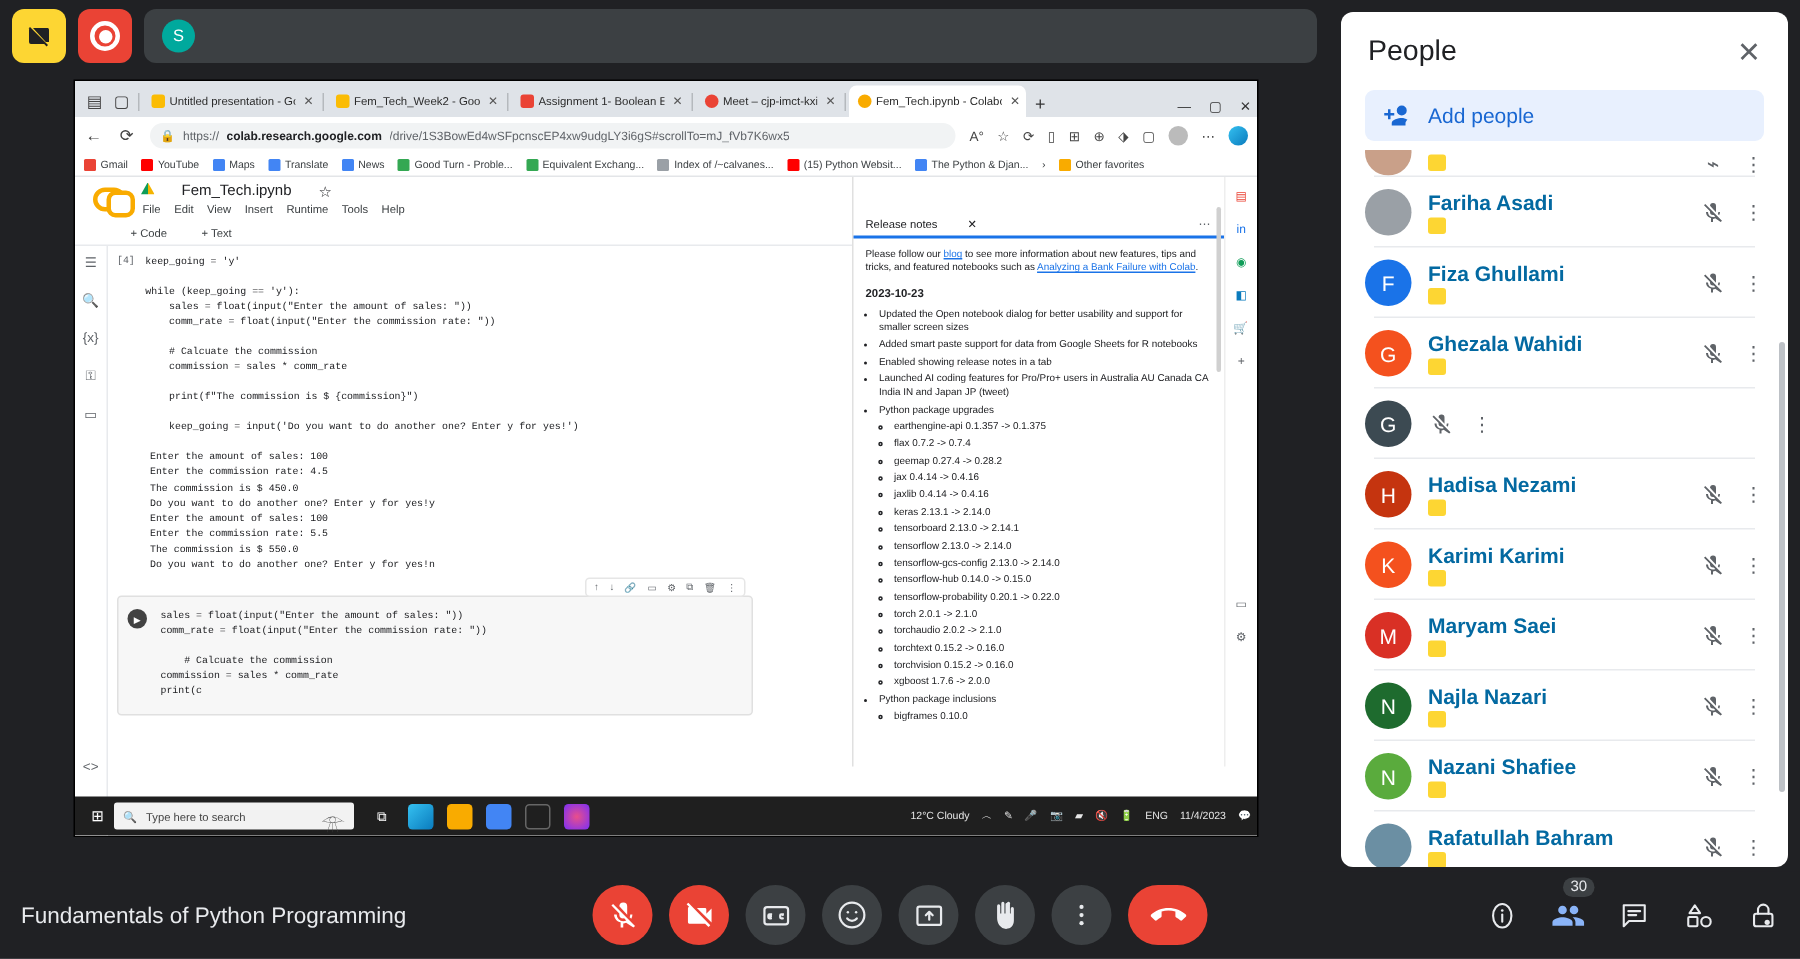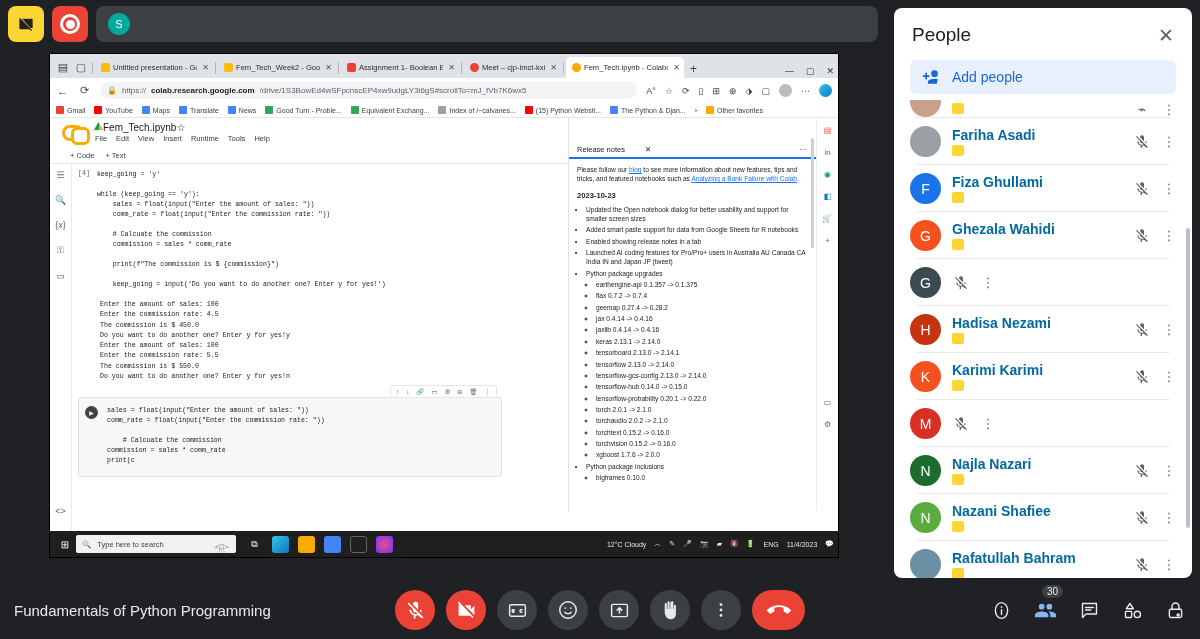--- a/index.html
+++ b/index.html
@@ -62,27 +62,27 @@
   .bmk .bi { width: 8px; height: 8px; border-radius: 1px; flex: 0 0 8px; }
 
   
   .colab { position: relative; background: #fff; height: 439px; }
   .cl-head { height: 29px; display: flex; align-items: center; padding: 0 8px; gap: 8px; position: relative;}
   .cl-logo { width: 22px; height: 16px; border-radius: 8px; border: 3px solid #f9ab00;
       position: relative; margin-left: 4px; }
   .cl-logo::after { content:''; position:absolute; left:6px; top:-1px; width:13px; height:12px;
       border-radius:6px; border:3px solid #f9ab00; background:#fff;}
   .cl-titleblock { display: flex; flex-direction: column; gap: 1px; margin-left: 2px; }
-  .cl-fn { display: flex; gap: 0; font-size: 10px; color: #202124; }
+  .cl-fn { display: flex; gap: 18px; font-size: 10px; color: #202124; }
   .cl-fn .dicon { width: 9px; height: 8px; background: linear-gradient(90deg,#0f9d58 50%,#f4b400 50%); clip-path: polygon(50% 0,100% 100%,0 100%);}
   .cl-menu { display: flex; gap: 9px; font-size: 7.5px; color: #3c4043; padding-left: 1px; }
   .cl-right { position: absolute; right: 10px; top: 7px; display: flex; align-items: center; gap: 9px; font-size: 8px; color: #3c4043;}
   .cl-right .av { width: 15px; height: 15px; border-radius: 50%; background: #00a99d; color: #fff;
     font-size: 8px; display: flex; align-items: center; justify-content: center;}
-  .cl-toolbar { height: 17px; display: flex; align-items: center; padding-left: 20px; gap: 11px;
+  .cl-toolbar { height: 17px; display: flex; align-items: center; padding-left: 37px; gap: 23px;
     font-size: 7.5px; color: #3c4043; border-bottom: 1px solid #e8eaed; position: relative;}
   .ram { position: absolute; right: 52px; top: 2px; display: flex; align-items: center; gap: 3px; font-size: 5.5px; color: #3c4043;}
   .rambars { display: flex; flex-direction: column; gap: 2px;}
   .rambar { width: 18px; height: 4px; background: #e0e0e0; border-radius: 1px;}
 
   .cl-body { display: flex; height: 393px; }
   .cl-rail { width: 22px; background: #fff; border-right: 1px solid #e8eaed; padding-top: 6px;
     display: flex; flex-direction: column; align-items: center; gap: 15px; font-size: 9px; color: #5f6368; }
   .cl-main { flex: 1; position: relative; overflow: hidden; padding: 6px 4px 0 6px; }
   pre.code { font-family: "Liberation Mono", monospace; font-size: 6.6px; line-height: 1.52;
@@ -596,20 +596,24 @@
           <svg width="16" height="16" viewBox="0 0 24 24" fill="#5f6368">
               <path d="M19 11h-1.7c0 .74-.16 1.43-.43 2.05l1.23 1.23c.56-.98.9-2.09.9-3.28zM15 11.16V5a3 3 0 0 0-6-.16l6 6.32zM4.27 3L3 4.27l6 6V11a3 3 0 0 0 3 3c.22 0 .44-.03.65-.08l1.66 1.66c-.71.33-1.5.52-2.31.52a5 5 0 0 1-5-5H5c0 3.03 2.39 5.64 5 5.93V21h2v-3.05c.77-.09 1.5-.33 2.17-.67L19.73 21 21 19.73 4.27 3z"></path>
             </svg>
         </div>
         <div class="pp-more">⋮</div>
         <div class="pp-divider"></div>
       </div>
 
       <div class="pp-row">
         <div class="pp-av" style="background:#d93025">M</div>
+        <div class="pp-namewrap">
+          <div class="pp-name">Maryam Saei</div>
+          <div class="pp-badge"></div>
+        </div>
         <div class="pp-mic">
           <svg width="16" height="16" viewBox="0 0 24 24" fill="#5f6368">
               <path d="M19 11h-1.7c0 .74-.16 1.43-.43 2.05l1.23 1.23c.56-.98.9-2.09.9-3.28zM15 11.16V5a3 3 0 0 0-6-.16l6 6.32zM4.27 3L3 4.27l6 6V11a3 3 0 0 0 3 3c.22 0 .44-.03.65-.08l1.66 1.66c-.71.33-1.5.52-2.31.52a5 5 0 0 1-5-5H5c0 3.03 2.39 5.64 5 5.93V21h2v-3.05c.77-.09 1.5-.33 2.17-.67L19.73 21 21 19.73 4.27 3z"></path>
             </svg>
         </div>
         <div class="pp-more">⋮</div>
         <div class="pp-divider"></div>
       </div>
 
       <div class="pp-row">

